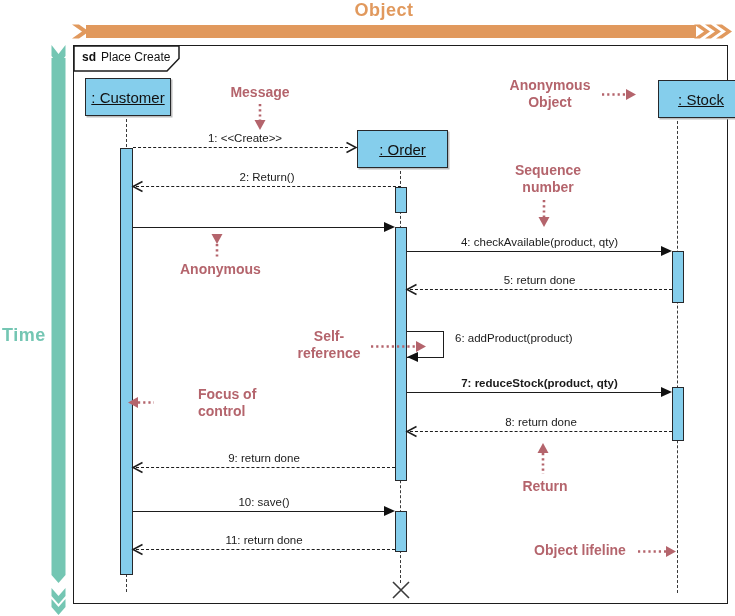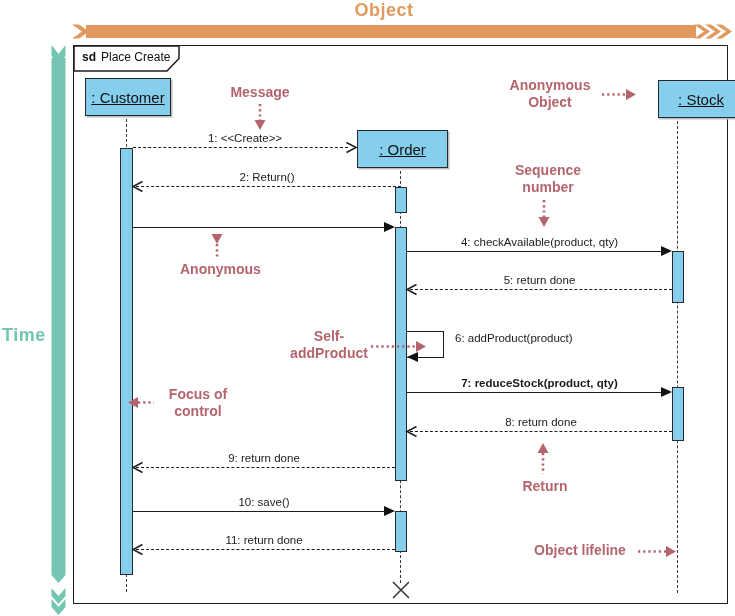--- a/index.html
+++ b/index.html
@@ -22,21 +22,21 @@
   .mlabel{font-size:11.5px;color:#1b1b1b;text-align:center;white-space:nowrap;z-index:5;}
   .fh-r{width:0;height:0;border-top:5px solid transparent;border-bottom:5px solid transparent;
         border-left:11px solid #111;z-index:6;}
   .fh-l{width:0;height:0;border-top:5px solid transparent;border-bottom:5px solid transparent;
         border-right:11px solid #111;z-index:6;}
   .openhead{z-index:6;}
   .selfrect{border:1.4px solid #1d1d1d;border-left:none;z-index:3;}
   .anno{font-weight:bold;font-size:14px;color:#B4646C;white-space:nowrap;line-height:17px;z-index:8;}
   .anno.r{text-align:center;}
   .anno.c{text-align:center;}
-  .anno.l{text-align:center;}
+  .anno.l{text-align:left;margin-left:40px;}
   svg{display:block;}
 </style>
 </head>
 <body>
 
 <div id="canvas">
 
   <div class="abs axis-label orange" style="left:299px;top:0px;width:170px;">Object</div>
 
   <svg class="abs" style="left:72px;top:24px;" width="660" height="15" viewBox="0 0 660 15">
@@ -170,21 +170,21 @@
   </svg>
 
   <div class="abs anno c" style="left:180px;top:261px;width:80px;">Anonymous</div>
   <svg class="abs" style="left:210px;top:234px;z-index:8;" width="14" height="26" viewBox="0 0 14 26">
     <polygon points="1.5,10 12.5,10 7,0" fill="#B4646C" transform="translate(0,0) scale(1,-1) translate(0,-10)"></polygon>
     <line x1="7" y1="10" x2="7" y2="25" stroke="#B4646C" stroke-width="2.6" stroke-dasharray="2.2 3"></line>
   </svg>
 
   <div class="abs anno r" style="left:290px;top:328px;width:78px;">
     <div>Self-</div>
-    <div>addProduct</div>
+    <div>reference</div>
   </div>
   <svg class="abs" style="left:371px;top:340px;z-index:8;" width="57" height="13" viewBox="0 0 57 13">
     <line x1="0" y1="6.5" x2="45" y2="6.5" stroke="#B4646C" stroke-width="2.6" stroke-dasharray="2.2 3"></line>
     <polygon points="45,1 45,12 55,6.5" fill="#B4646C"></polygon>
   </svg>
 
   <div class="abs anno l" style="left:158px;top:386px;width:80px;">
     <div>Focus of</div>
     <div>control</div>
   </div>

